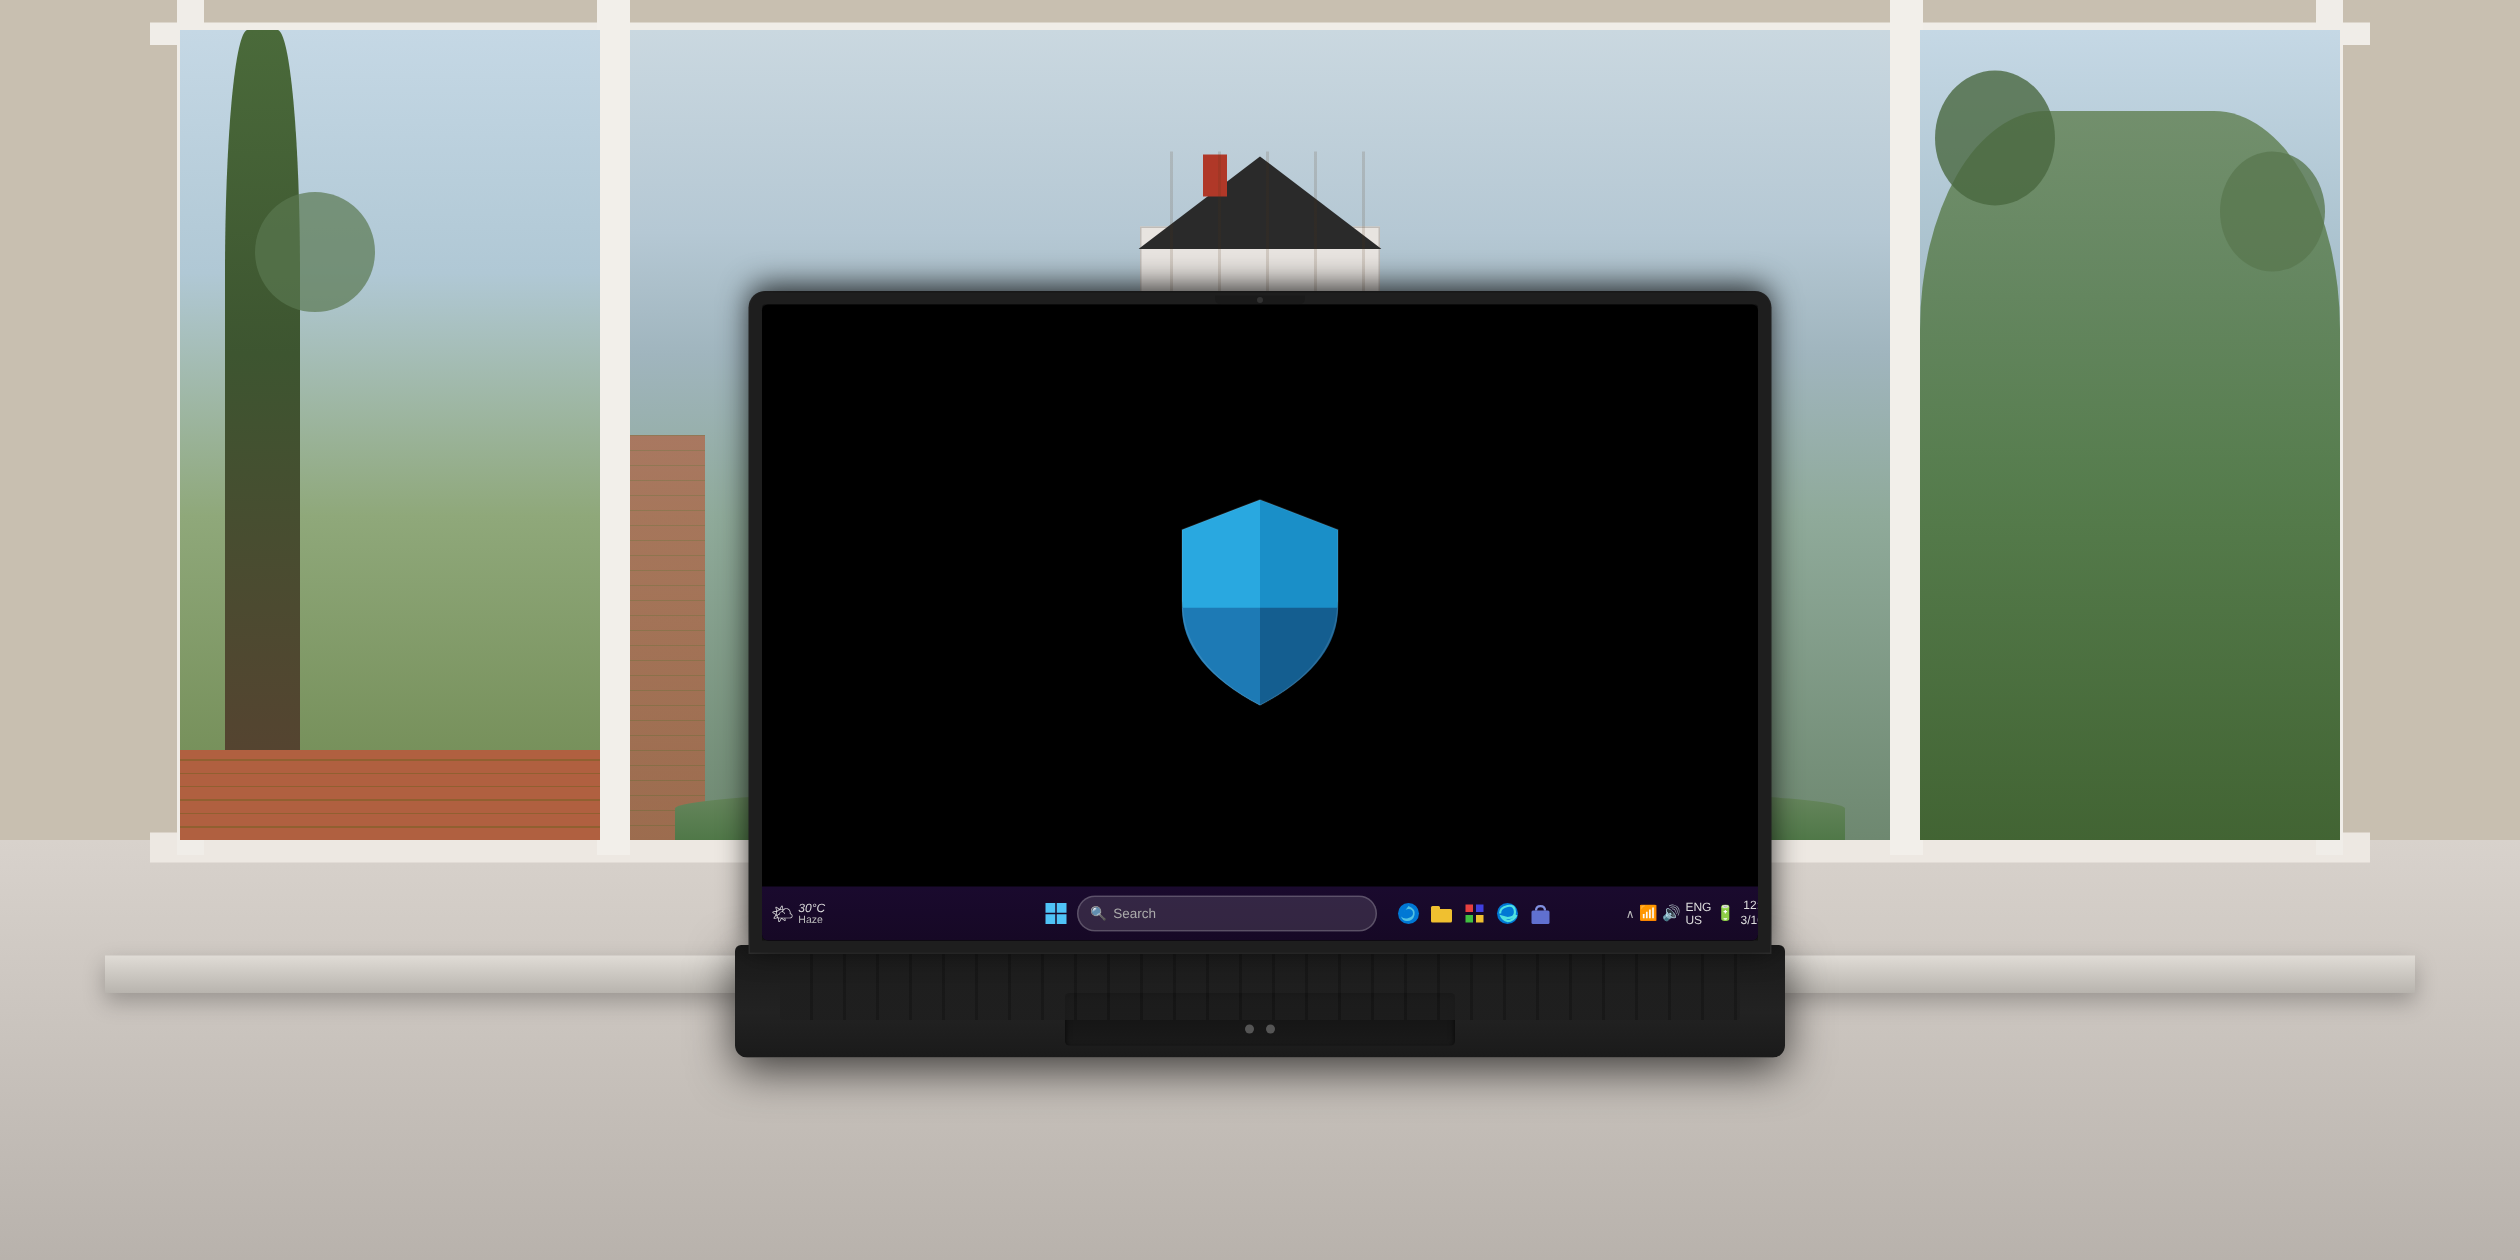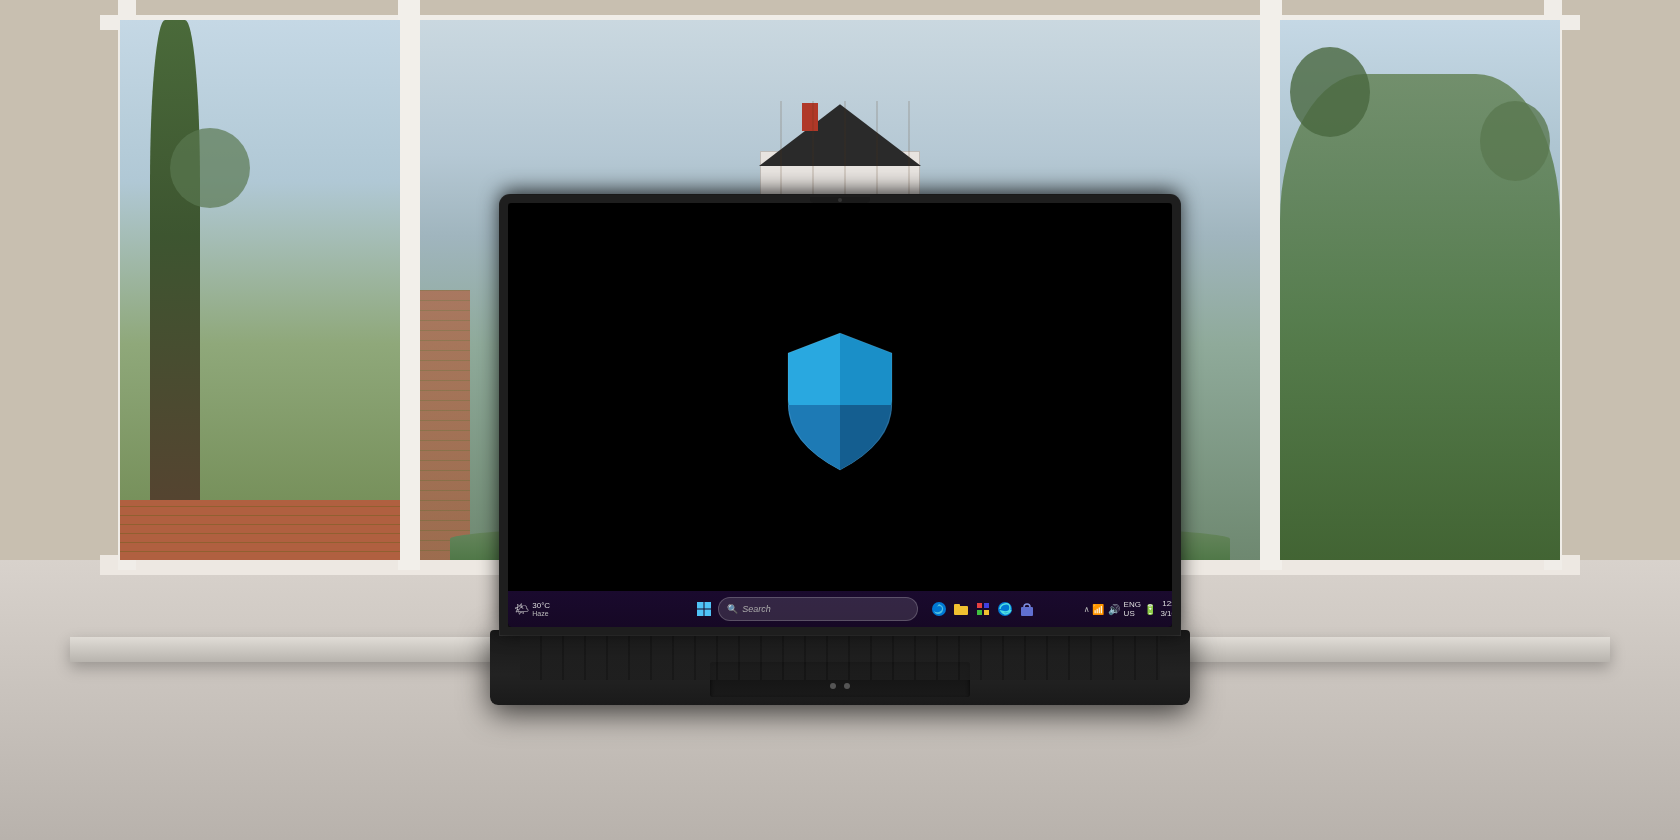--- a/index.html
+++ b/index.html
@@ -394,40 +394,40 @@
         <path d="M70 8 L18 28 L18 75 Q18 118 70 145 Q122 118 122 75 L122 28 Z" fill="none" stroke="rgba(255,255,255,0.1)" stroke-width="1"></path>
       </svg>
     </div>
 
     <div class="taskbar">
 
       <div class="taskbar-left">
         <div class="weather-widget">
           <span class="weather-icon">🌤</span>
           <div>
-            <div style="font-size:8px;color:#ddd;">30°C</div>
+            <div style="font-size:8px;color:#ddd;font-style:italic;">30°C</div>
             <div style="font-size:7px;color:#bbb;">Haze</div>
           </div>
         </div>
       </div>
 
       <div class="taskbar-center">
 
         <div class="win-button">
           <svg width="16" height="16" viewBox="0 0 16 16">
             <rect x="1" y="1" width="6.5" height="6.5" fill="#4fc3f7"></rect>
             <rect x="8.5" y="1" width="6.5" height="6.5" fill="#4fc3f7"></rect>
             <rect x="1" y="8.5" width="6.5" height="6.5" fill="#4fc3f7"></rect>
             <rect x="8.5" y="8.5" width="6.5" height="6.5" fill="#4fc3f7"></rect>
           </svg>
         </div>
 
         <div class="search-bar">
           <span style="font-size:9px;">🔍</span>
-          <span style="color:#aaa;font-size:9px;font-style:italic;">Search</span>
+          <span style="color:#aaa;font-size:9px;">Search</span>
         </div>
 
         <div class="taskbar-icons">
 
           <div class="taskbar-icon">
             <svg width="16" height="16" viewBox="0 0 16 16">
               <circle cx="8" cy="8" r="7" fill="#0078d4"></circle>
               <path d="M8 3 Q13 5 12 9 Q11 13 7 13 Q4 13 3 10 Q5 12 8 11 Q11 10 11 8 Q11 5 8 5 Q6 5 5 7 Z" fill="#50c0e0"></path>
             </svg>
           </div>

